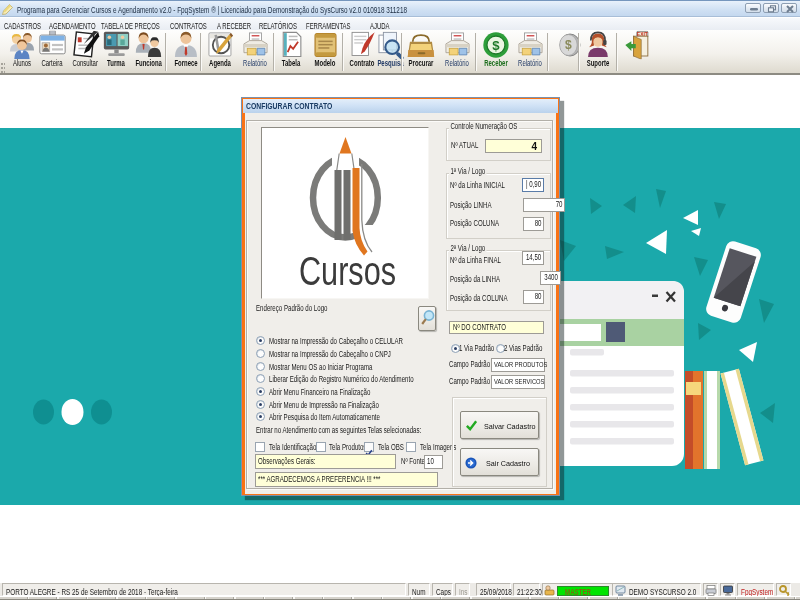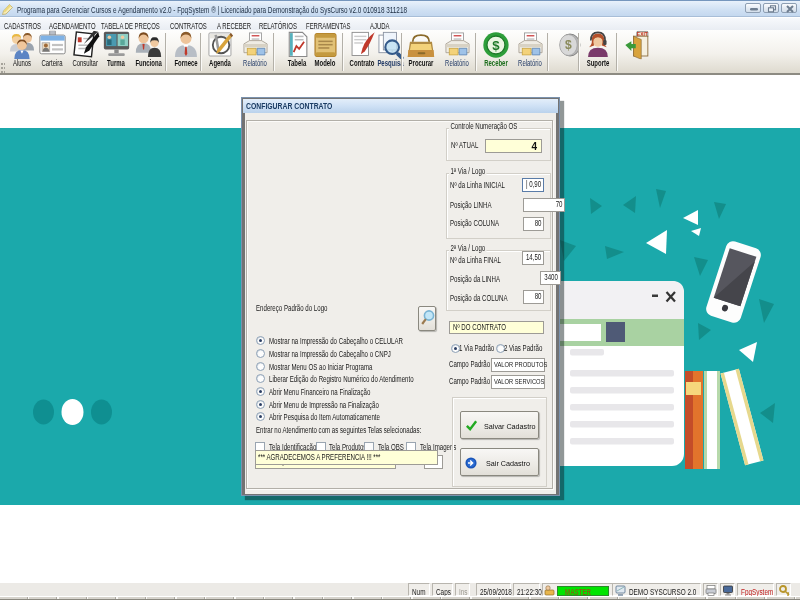--- a/index.html
+++ b/index.html
@@ -18,21 +18,21 @@
 .ti svg{display:block;margin:0 auto;transform:scale(1.1);transform-origin:center center;}
 .ti .lb{display:block;font-size:8.5px;line-height:8px;margin-top:1px;color:#111;transform:scale(0.7,1);transform-origin:center top;white-space:nowrap;}
 .lb.bold{font-weight:bold;}
 .lb.blue{color:#223a66;}
 .sep{position:absolute;top:3px;height:38px;width:2px;border-left:1px solid #b3b0a8;border-right:1px solid #fbfaf7;}
 #grip{position:absolute;left:1px;top:33px;width:4px;height:38px;background-image:radial-gradient(circle at 1px 1px,#a5a29a 1px,transparent 1.2px);background-size:3px 4px;}
 
 #client{position:absolute;left:0;top:75px;width:800px;height:508px;background:#fff;}
 #teal{position:absolute;left:0;top:53px;width:800px;height:377px;}
 
-#dlg{position:absolute;left:241px;top:97px;width:319px;height:399px;background:#737373;border:1px solid #7a92ae;box-shadow:4px 4px 1px rgba(10,25,25,0.45);}
+#dlg{position:absolute;left:241px;top:97px;width:319px;height:399px;background:#f97316;border:1px solid #7a92ae;box-shadow:4px 4px 1px rgba(10,25,25,0.45);}
 #dtitle{position:absolute;left:1px;top:1px;width:315px;height:14px;background:linear-gradient(#e3eefa,#cfe1f5 50%,#bad2ec);}
 #dtitle span{position:absolute;left:3px;top:2px;font-size:9px;font-weight:bold;color:#1b3c63;transform:scale(0.76,1);transform-origin:left center;white-space:nowrap;}
 #dbody{position:absolute;left:3px;top:15px;width:311px;height:381px;background:#f0eeea;}
 
 .lab{position:absolute;font-size:8.5px;line-height:8px;color:#1a1a1a;white-space:nowrap;transform:scale(0.72,1);transform-origin:left top;}
 .inp{position:absolute;background:#fff;border:1px solid #9d9b96;font-size:9px;color:#111;}
 .yel{background:#ffffd8;}
 .frame3d{position:absolute;border:1px solid #b2afa8;box-shadow:inset 1px 1px 0 #fcfbf9, 1px 1px 0 #fcfbf9;}
 .gbox{position:absolute;border:1px solid #d2cfc8;box-shadow:inset 1px 1px 0 #fff;}
 .glab{position:absolute;font-size:8.5px;line-height:9px;color:#1a1a1a;background:#f0eeea;padding:0 2px;white-space:nowrap;transform:scale(0.72,1);transform-origin:left top;}
@@ -179,21 +179,21 @@
           <rect x="8" y="2" width="11" height="10" fill="#fff" stroke="#9a9a9a" stroke-width="0.8"></rect>
           <rect x="10" y="4" width="7" height="1.2" fill="#c44"></rect>
           <rect x="10" y="7" width="7" height="1.2" fill="#bbb"></rect>
           <path d="M3 12 L8 9 L19 9 L24 12 L24 20 L3 20 Z" fill="#efece4" stroke="#a8a094" stroke-width="0.8"></path>
           <path d="M3 12 L24 12 L24 15 L3 15Z" fill="#d8d2c4"></path>
           <rect x="6" y="16" width="8" height="6" fill="#f3d27a" stroke="#c9a43f" stroke-width="0.7"></rect>
           <path d="M15 16 L22 16 L22 22 L15 22Z" fill="#9ec2e8" stroke="#5a82b0" stroke-width="0.7"></path>
         </svg>
         <span class="lb blue">Relatório</span>
       </div>
-    <div class="ti" style="left:279px">
+    <div class="ti" style="left:273px">
         <svg width="27" height="26" viewBox="0 0 27 26">
           <path d="M6 1.5 L18 1.5 L22 5.5 L22 23.5 L6 23.5Z" fill="#fff" stroke="#8a8a8a" stroke-width="1"></path>
           <rect x="6.7" y="2.2" width="2.5" height="20.6" fill="#57b0bc"></rect>
           <rect x="11" y="4.5" width="8" height="1.4" fill="#bbb"></rect>
           <rect x="11" y="7.5" width="8" height="1.4" fill="#bbb"></rect>
           <path d="M10 19.5 L12.5 14 L15 16.5 L19.5 10" stroke="#c0392b" stroke-width="1.6" fill="none"></path>
         </svg>
         <span class="lb bold">Tabela</span>
       </div>
     <div class="ti" style="left:307px">
@@ -376,20 +376,34 @@
       </g>
     </svg></div>
   </div>
   <div id="dlg">
     <div id="dtitle">
         <span>CONFIGURAR CONTRATO</span>
       </div>
     <div id="dbody"></div>
     <div class="frame3d" style="left:4px;top:22px;width:307px;height:369px;"></div>
 
+    <div class="abs" style="left:19px;top:29px;width:168px;height:172px;background:#fff;border:1px solid;border-color:#8e8b84 #f7f6f3 #f7f6f3 #8e8b84;">
+      <svg width="166" height="170" viewBox="0 0 166 170">
+        <ellipse cx="83.4" cy="69.7" rx="32.4" ry="39.7" fill="none" stroke="#7b7b79" stroke-width="6.5"></ellipse>
+        <polygon points="70,25 97,25 97,44 70,44" fill="#fff"></polygon>
+        <rect x="97" y="97" width="16" height="19" fill="#fff"></rect>
+        <polygon points="83.5,9 89.5,25.5 77.5,25.5" fill="#e0761f"></polygon>
+        <path d="M77.2 25.5 L74.8 42 M89.8 25.5 L92.2 42" stroke="#8a8a88" stroke-width="1.2" fill="none"></path>
+        <rect x="72.5" y="42" width="7" height="70" fill="#6f6f6d"></rect>
+        <rect x="81.5" y="42" width="7" height="70" fill="#6f6f6d"></rect>
+        <path d="M90.5 40 L97.5 40 L97.5 100 Q98 113 105.5 123.5 L102 127.5 Q92.5 117 90.5 103 Z" fill="#e0761f"></path>
+        <path d="M99.8 36 L99.8 92 Q100.6 113 110 124" stroke="#8a8a88" stroke-width="1.3" fill="none"></path>
+        <text x="37" y="157" font-size="41" fill="#3b3b3b" font-family="Liberation Sans, sans-serif" textLength="97" lengthAdjust="spacingAndGlyphs">Cursos</text>
+      </svg>
+    </div>
     <span class="lab" style="left:14px;top:206px">Endereço Padrão do Logo</span>
     <div class="btn" style="left:176px;top:208px;width:18px;height:25px;"><svg width="16" height="23" viewBox="0 0 16 23">
           <circle cx="10" cy="8.5" r="4.6" fill="#c2e6f7" stroke="#7ab4d4" stroke-width="1.6"></circle>
           <line x1="6.8" y1="12.2" x2="3.2" y2="17" stroke="#9a7a50" stroke-width="2.2"></line>
         </svg></div>
 
     <div class="radio on" style="left:14px;top:238px"></div>
       <span class="lab" style="left:27px;top:239px">Mostrar na Impressão do Cabeçalho o CELULAR</span>
     <div class="radio" style="left:14px;top:251px"></div>
       <span class="lab" style="left:27px;top:252px">Mostrar na Impressão do Cabeçalho o CNPJ</span>
@@ -415,21 +429,21 @@
       <span class="lab" style="left:136px;top:345px">Tela OBS</span>
     <div class="cb" style="left:164px;top:344px"></div>
       <span class="lab" style="left:178px;top:345px">Tela Imagens</span>
     <div class="inp yel" style="left:13px;top:356px;width:141px;height:15px;text-align:right;">
         <span class="lab" style="left:2px;top:2px">Observações Gerais:</span>
       </div>
     <span class="lab" style="left:159px;top:359px">Nº Fonte</span>
     <div class="inp" style="left:182px;top:357px;width:19px;height:14px;">
         <span class="lab" style="left:2px;top:1px">10</span>
       </div>
-    <div class="inp yel" style="left:13px;top:352px;width:183px;height:15px;">
+    <div class="inp yel" style="left:13px;top:374px;width:183px;height:15px;">
         <span class="lab" style="left:2px;top:2px">*** AGRADECEMOS A PREFERENCIA !!! ***</span>
       </div>
 
     <div class="gbox" style="left:204px;top:30px;width:105px;height:33px"></div>
     <span class="glab" style="left:207px;top:24px">Controle Numeração OS</span>
     <span class="lab" style="left:209px;top:43px">Nº ATUAL</span>
     <div class="inp yel" style="left:243px;top:41px;width:57px;height:14px;">
         <span style="position:absolute;right:4px;top:1px;font-size:10px;font-weight:bold;color:#111">4</span>
       </div>
     <div class="gbox" style="left:204px;top:75px;width:105px;height:66px"></div>
@@ -485,20 +499,23 @@
         <span style="left:25px;top:10px">Sair Cadastro</span>
       </div>
     <div class="btn" style="left:218px;top:313px;width:79px;height:28px;">
         <svg style="position:absolute;left:4px;top:7px" width="13" height="13" viewBox="0 0 14 14">
           <path d="M2 7.5 L5.5 11 L12 2.5" stroke="#22aa22" stroke-width="2.6" fill="none"></path>
         </svg>
         <span style="left:23px;top:10px">Salvar Cadastro</span>
       </div>
   </div>
   <div id="sbar">
+    <div class="cell" style="left:2px;width:404px">
+        <span>PORTO ALEGRE  - RS 25 de Setembro de 2018 - Terça-feira</span>
+      </div>
     <div class="cell" style="left:408px;width:22px">
         <span>Num</span>
       </div>
     <div class="cell" style="left:432px;width:21px">
         <span>Caps</span>
       </div>
     <div class="cell" style="left:455px;width:15px">
         <span style="color:#9a9890">Ins</span>
       </div>
     <div class="cell" style="left:476px;width:35px">

